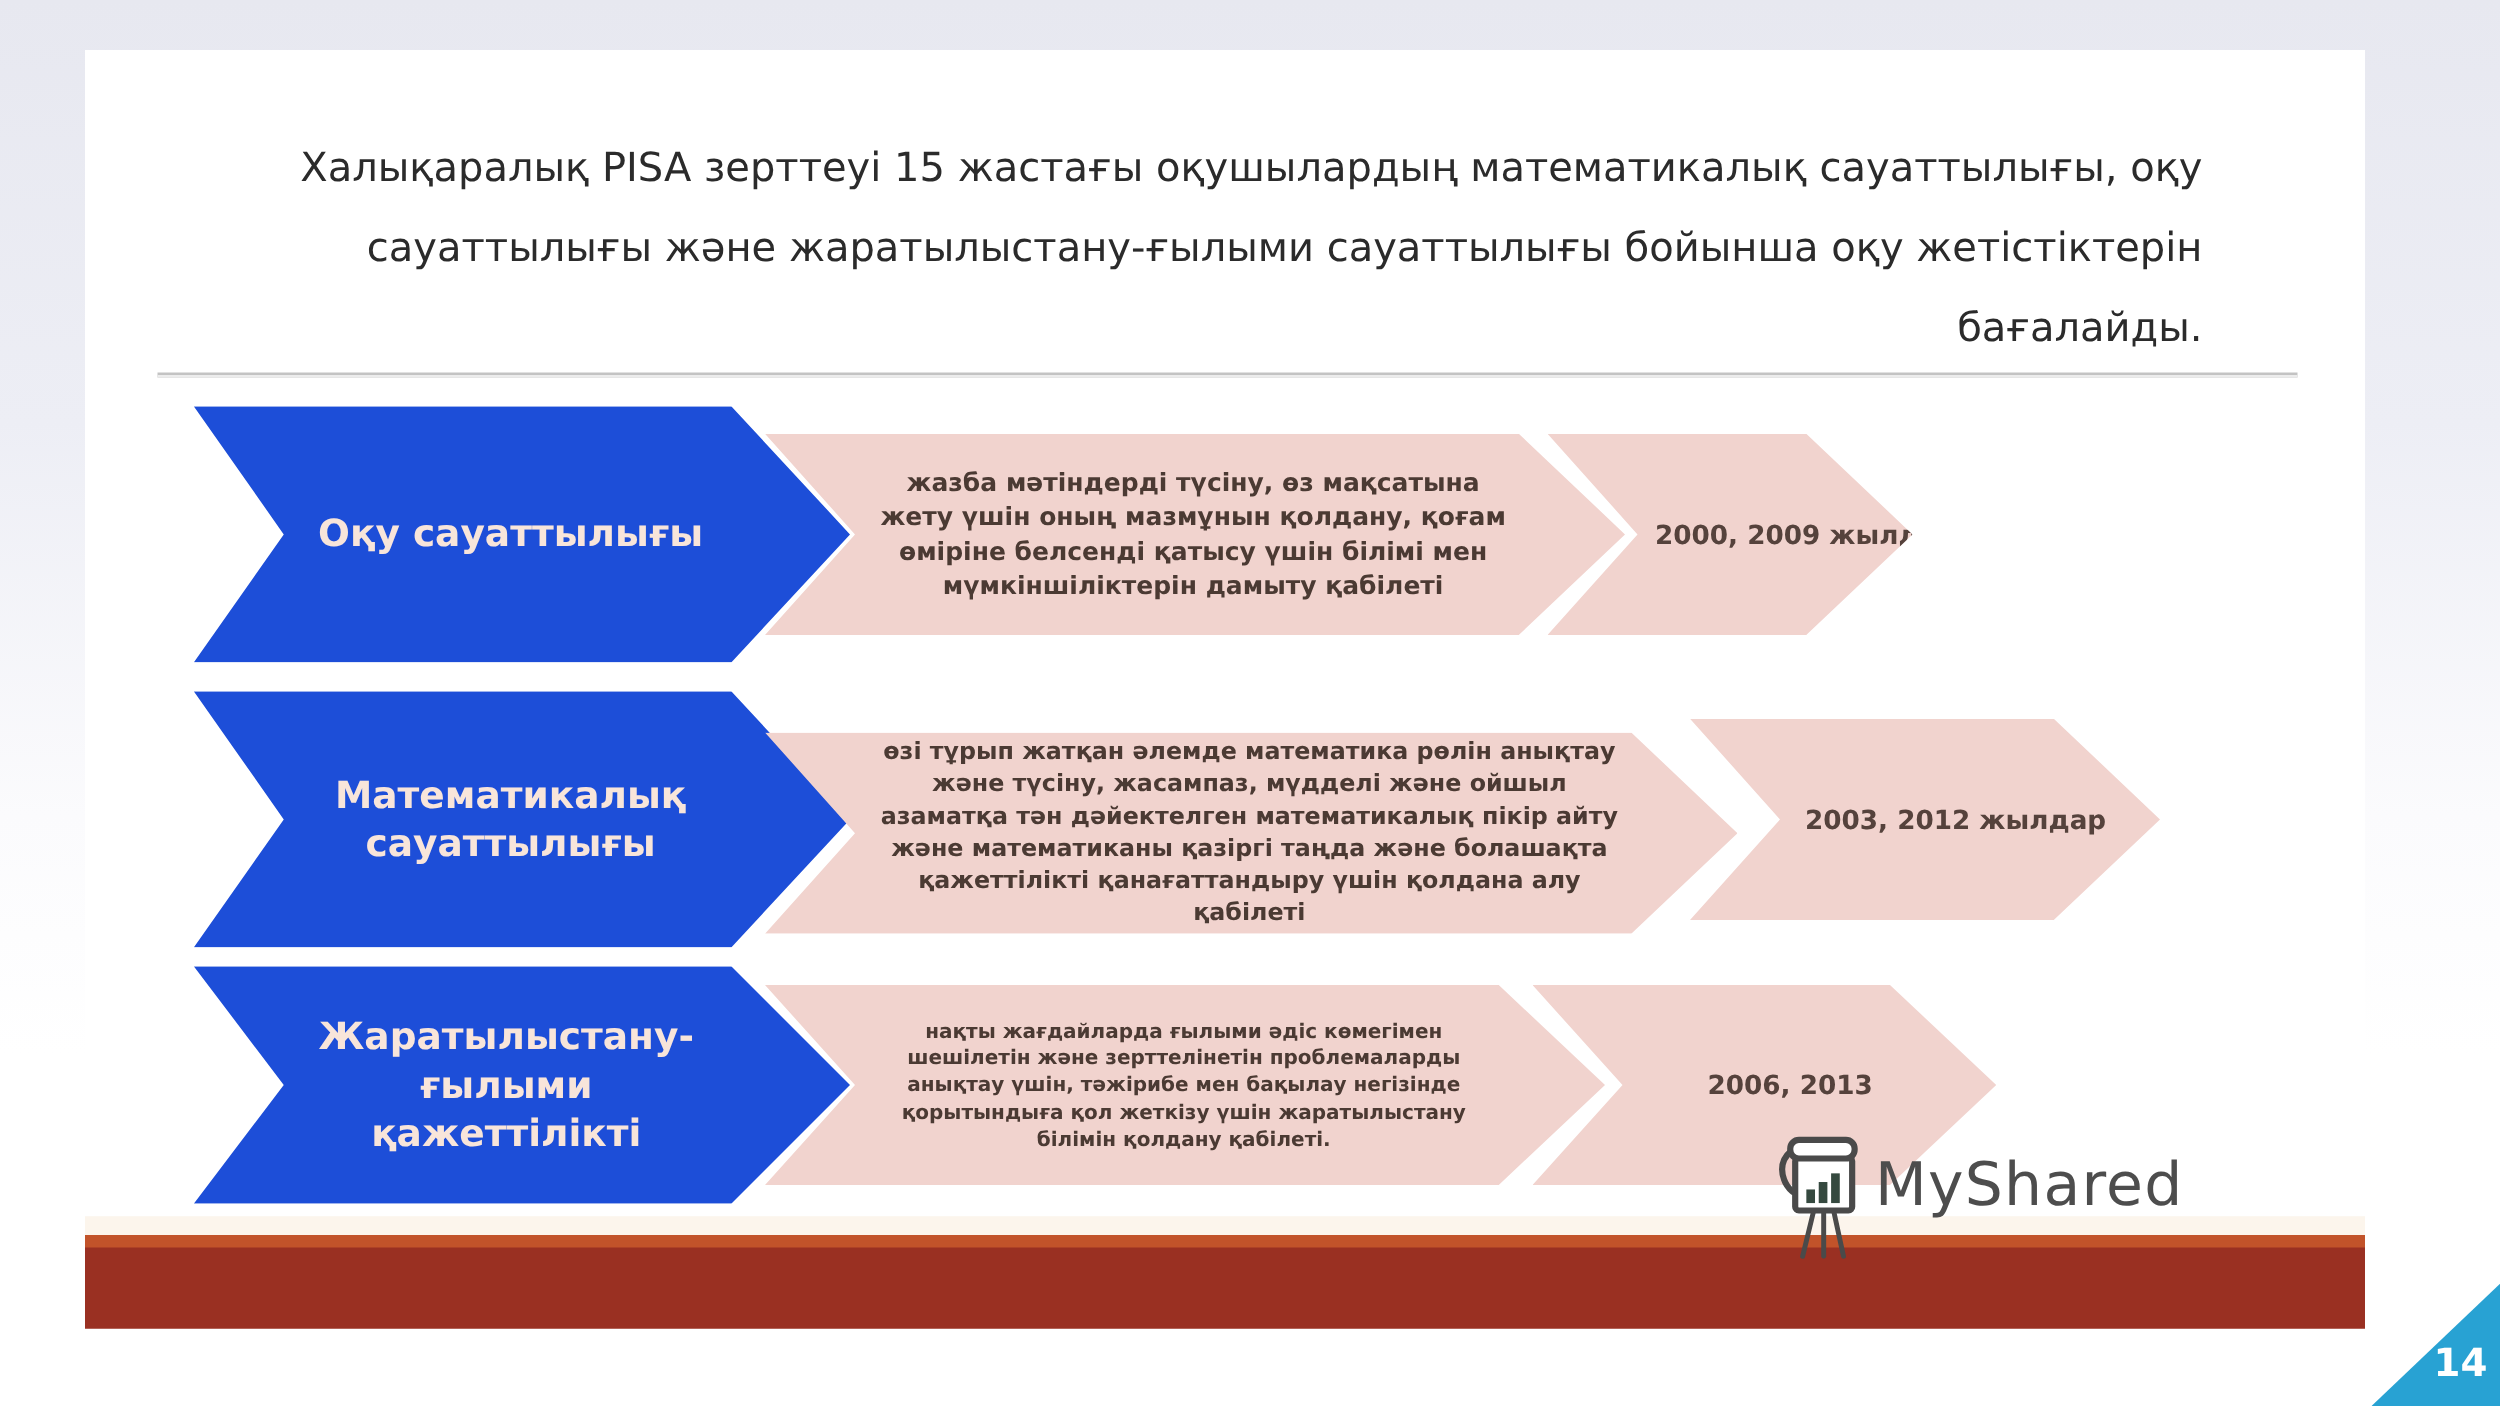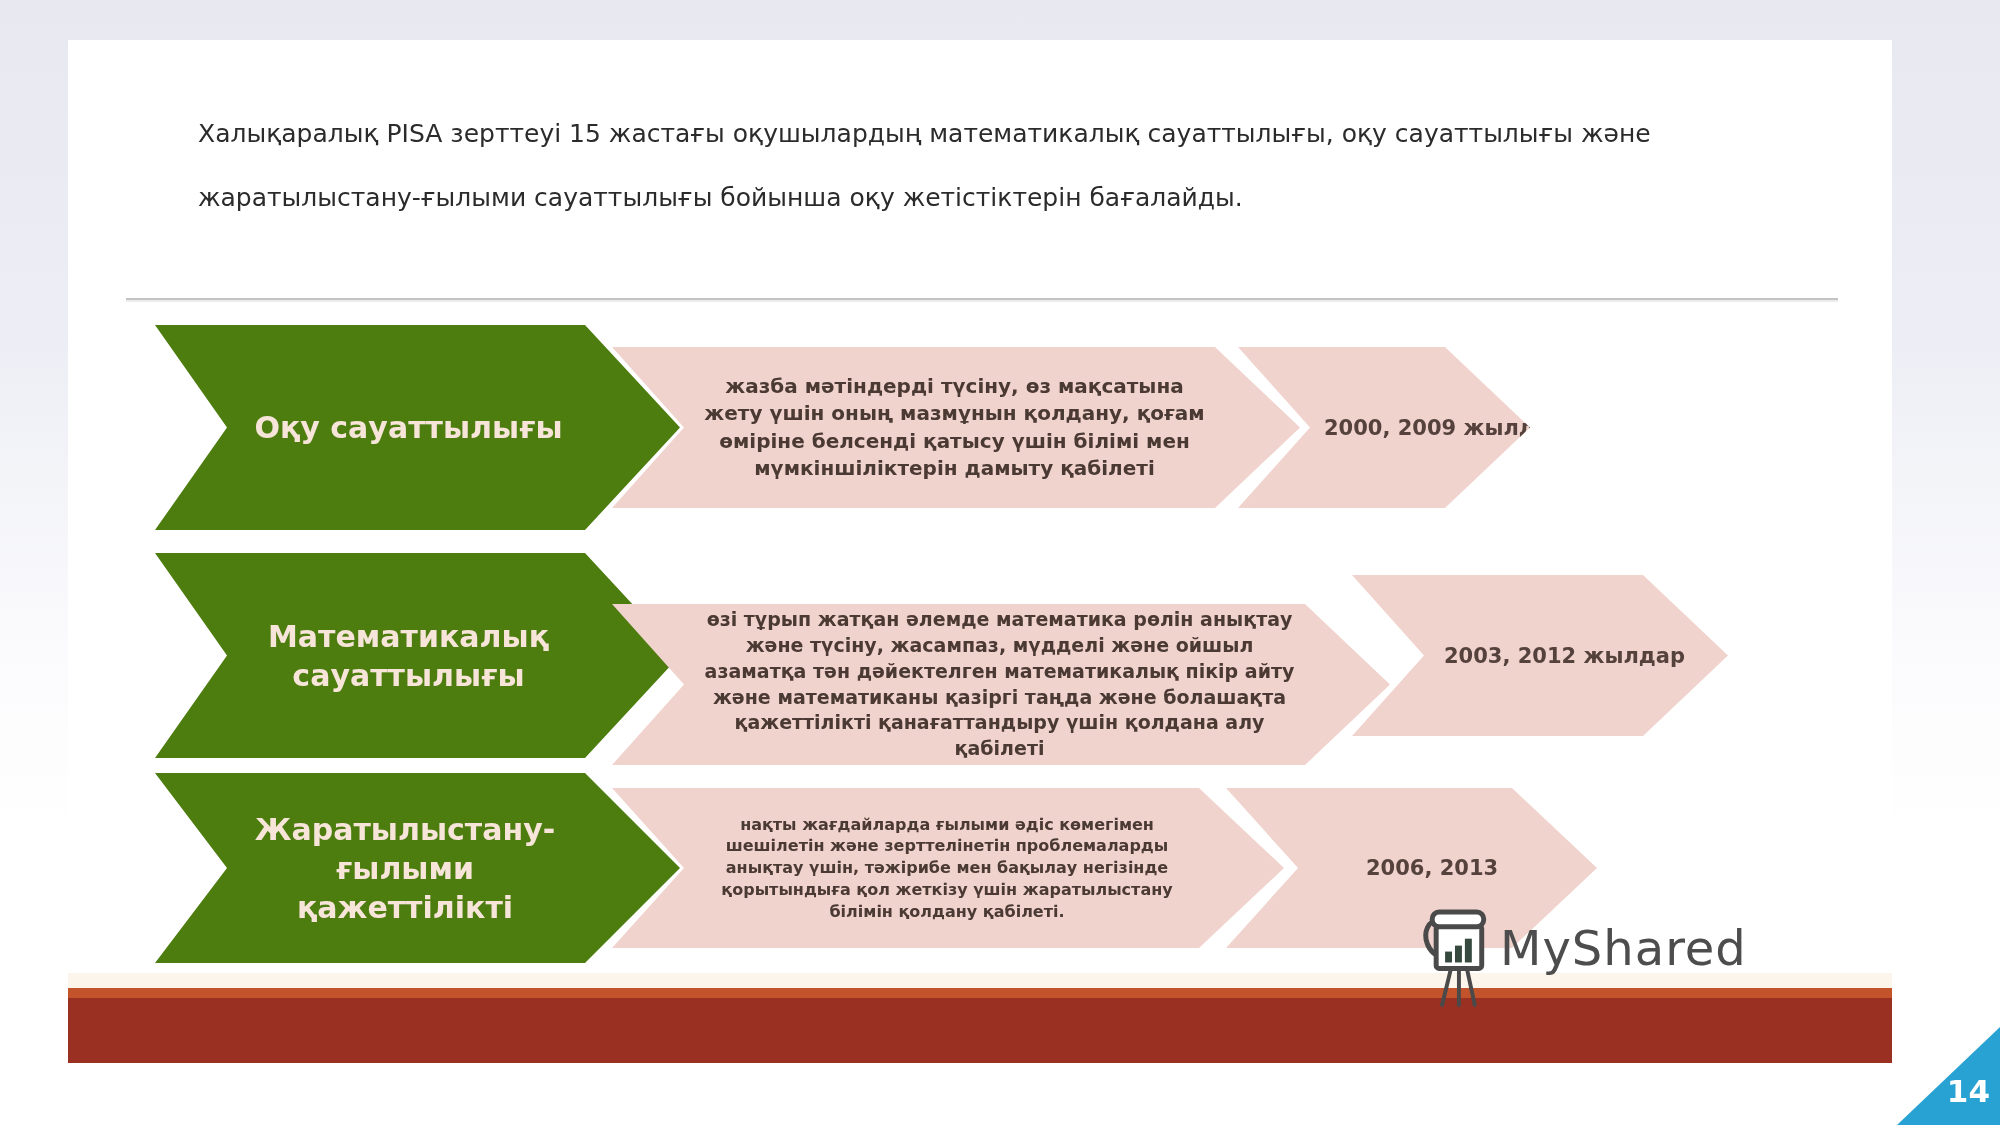--- a/index.html
+++ b/index.html
@@ -13,61 +13,61 @@
   }
   .slide {
     position: absolute;
     left: 68px; top: 40px;
     width: 1824px; height: 1023px;
     background: #ffffff;
   }
   .slide-title {
     position: absolute;
     left: 130px; right: 130px; top: 62px;
-    text-align: left;
-    font-size: 25px;
+    text-align: right;
+    font-size: 32px;
     line-height: 64px;
     color: #2b2b2b;
   }
   .title-rule {
     position: absolute;
     left: 58px; top: 258px;
     width: 1712px; height: 2px;
     background: #c3c3c3;
     border-bottom: 2px solid #ececec;
   }
   
   .arrow, .chev {
     position: absolute;
     display: flex;
     align-items: center;
     box-sizing: border-box;
     text-align: center;
     font-weight: bold;
   }
   .arrow {
-    background: #4d7c0f;
+    background: #1d4ed8;
     clip-path: polygon(0 0, calc(100% - 95px) 0, 100% 50%, calc(100% - 95px) 100%, 0 100%, 72px 50%);
     justify-content: center;
     color: #f8e5da;
     font-size: 30px;
     line-height: 1.3;
     padding: 0 100px 0 82px;
   }
   .chev {
     background: #f1d3ce;
     clip-path: polygon(0 0, calc(100% - 85px) 0, 100% 50%, calc(100% - 85px) 100%, 0 100%, 72px 50%);
     justify-content: center;
     color: #4b3a33;
   }
   .a1 { left: 87px; top: 285px; width: 525px; height: 205px; }
   .a2 { left: 87px; top: 513px; width: 525px; height: 205px; }
   .a3 { left: 87px; top: 733px; width: 525px; height: 190px; padding-right: 115px; padding-left: 90px; }
   .d1 { left: 544px; top: 307px; width: 688px; height: 161px; font-size: 20px; line-height: 1.36; padding: 0 95px 0 92px; }
-  .d2 { left: 544px; top: 564px; width: 778px; height: 161px; font-size: 19px; line-height: 1.36; padding: 0 95px 0 92px; }
+  .d2 { left: 544px; top: 546px; width: 778px; height: 161px; font-size: 19px; line-height: 1.36; padding: 0 95px 0 92px; }
   .d3 { left: 544px; top: 748px; width: 672px; height: 160px; font-size: 16px; line-height: 1.36; padding: 0 92px 0 90px; }
   .years { justify-content: flex-start; font-size: 21px; color: #55423c; white-space: nowrap; }
   .y1 { left: 1170px; top: 307px; width: 292px; height: 161px; padding-left: 86px; }
   .y2 { left: 1284px; top: 535px; width: 376px; height: 161px; padding-left: 92px; }
   .y3 { left: 1158px; top: 748px; width: 371px; height: 160px; padding-left: 140px; }
   
   .cream-strip {
     position: absolute;
     left: 0; bottom: 75px;
     width: 100%; height: 15px;

